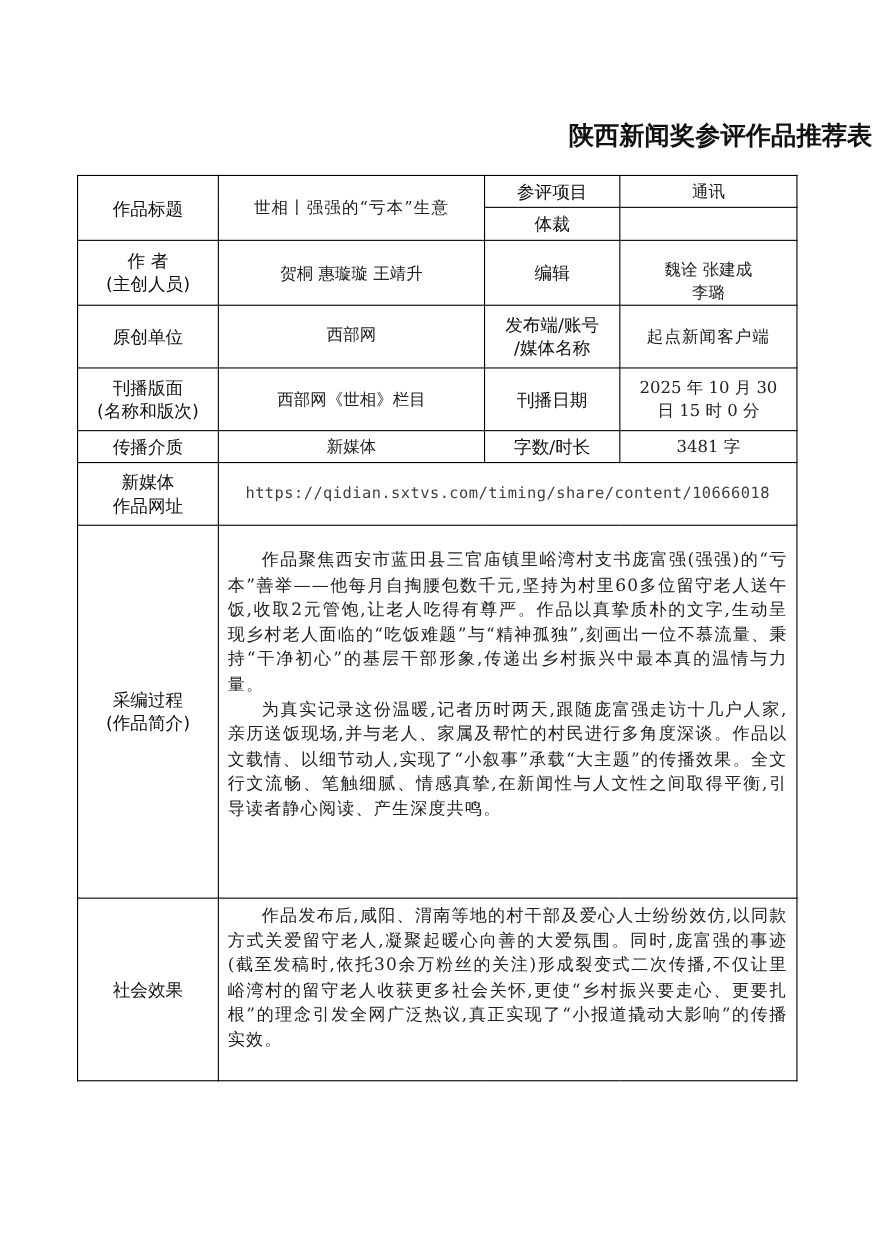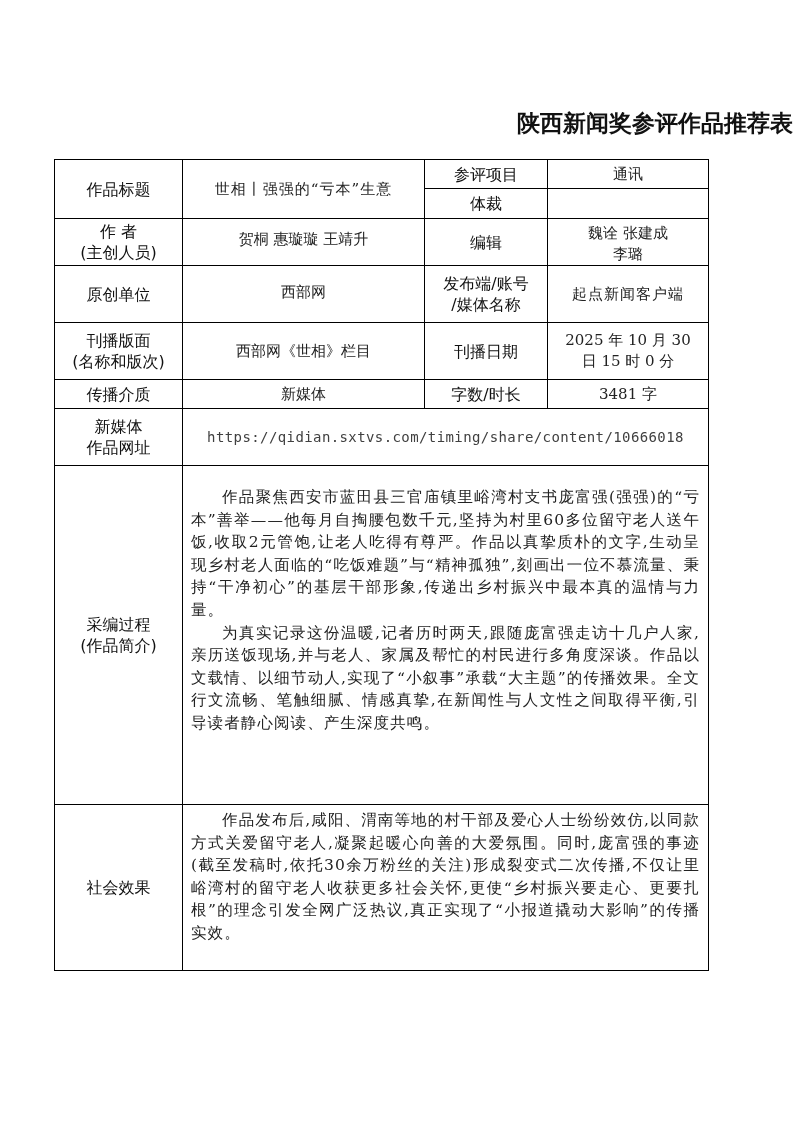--- a/index.html
+++ b/index.html
@@ -2,21 +2,21 @@
 <html><head>
 <meta charset="utf-8">
 <style>
   html, body { margin:0; padding:0; background:#fff; }
   body { width:793px; height:1122px; position:relative; overflow:hidden; color:#111; }
   .title {
     position:absolute; top:108px; left:0; width:793px; text-align:right;
     font-family:"DejaVu Serif", serif; font-weight:bold; font-size:23px; letter-spacing:0px;
   }
   table.form {
-    position:absolute; left:54px; top:159px; width:654px;
+    position:absolute; left:70px; top:159px; width:654px;
     border-collapse:collapse; table-layout:fixed;
   }
   table.form td {
     border:1px solid #000; padding:0; text-align:center; vertical-align:middle;
   }
   .lbl { font-family:"DejaVu Sans", sans-serif; font-size:16px; line-height:21px; font-weight:500; }
   .val { font-family:"DejaVu Serif", serif; font-size:15px; line-height:21px; color:#222; }
   .url { font-family:"DejaVu Sans Mono", monospace; font-size:14px; letter-spacing:0.4px; color:#404040; white-space:nowrap; }
   .para {
     font-family:"DejaVu Serif", serif; font-size:15.5px; line-height:22.6px; color:#222;
@@ -47,23 +47,23 @@
   <tr style="height:30px">
     <td class="lbl">体裁</td>
     <td class="val"></td>
   </tr>
 
   <tr style="height:47px">
     <td class="lbl">
       <div>作 者</div>
       <div>(主创人员)</div>
     </td>
-    <td class="val" style="vertical-align:top;padding-top:10px">贺桐 惠璇璇 王靖升</td>
+    <td class="val" style="vertical-align:top;padding-top:20px">贺桐 惠璇璇 王靖升</td>
     <td class="lbl">编辑</td>
-    <td class="val" style="vertical-align:top;padding-top:4px">
+    <td class="val" style="vertical-align:top;padding-top:16px">
       <div>魏诠 张建成</div>
       <div>李璐</div>
     </td>
   </tr>
 
   <tr style="height:57px">
     <td class="lbl">原创单位</td>
     <td class="val" style="vertical-align:top;padding-top:16px">西部网</td>
     <td class="lbl">
       <div>发布端/账号</div>

